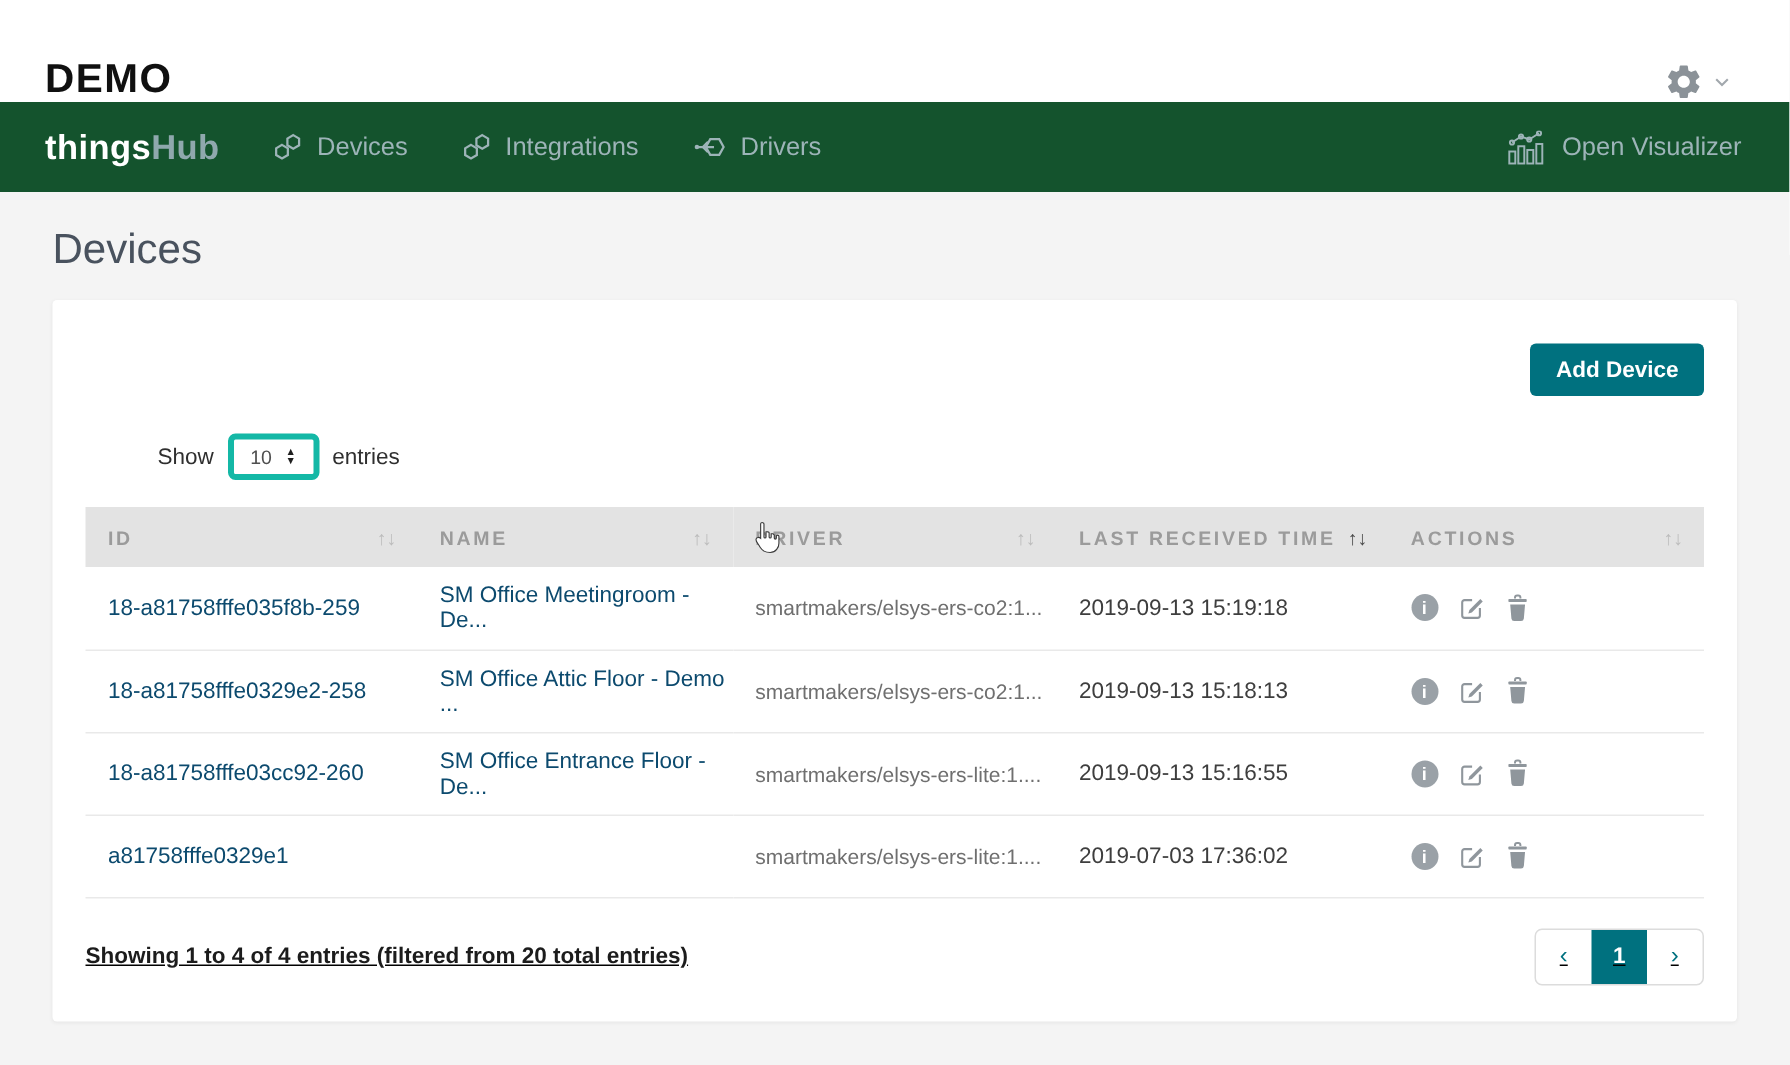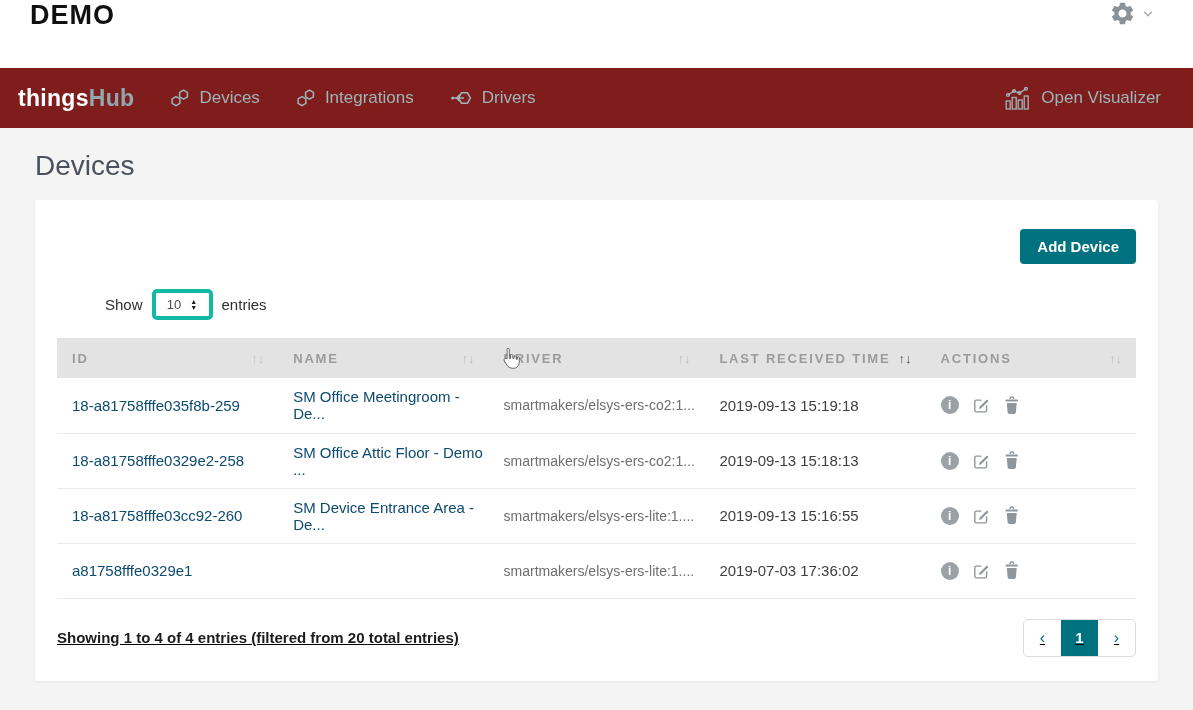--- a/index.html
+++ b/index.html
@@ -8,43 +8,43 @@
     width:1193px; height:710px;
     font-family:"Liberation Sans", sans-serif;
     background:#f4f4f4;
     position:relative;
     overflow:hidden;
   }
 
   
   .topbar {
     height:68px; background:#ffffff;
-    display:flex; align-items:flex-start; justify-content:space-between;
+    display:flex; align-items:flex-end; justify-content:space-between;
     padding:0 40px 0 30px;
     gap:44px;
   }
   .brand { font-size:27px; font-weight:700; color:#101010; letter-spacing:1px; }
   .topbar-right { display:flex; align-items:center; gap:30px; }
   .user-menu { display:flex; align-items:center; gap:9px; cursor:pointer; }
   .avatar {
     width:34px; height:34px; border-radius:50%;
     background:#0b0b0b; color:#fff;
     font-size:13px; font-weight:700;
     display:flex; align-items:center; justify-content:center;
     letter-spacing:.5px;
   }
   .username { color:#a2a8ad; font-size:15px; }
   .chev { display:inline-flex; }
   .settings-menu { display:flex; align-items:center; gap:7px; color:#8b9298; cursor:pointer; }
 
   
   .navbar {
-    height:60px; background:#7f1d1d;
+    height:60px; background:#14532d;
     display:flex; align-items:center;
-    padding:0 32px 0 18px;
+    padding:0 32px 0 30px;
   }
   .logo { font-size:23px; font-weight:700; color:#ffffff; margin-right:36px; letter-spacing:.3px; cursor:pointer; }
   .logo .light { color:#8fa8ad; }
   .nav-items { display:flex; gap:36px; }
   .nav-item { display:flex; align-items:center; gap:9px; color:#9db4b8; font-size:17px; cursor:pointer; }
   .nav-item svg, .visualizer svg { display:block; }
   .nav-spacer { flex:1; }
   .visualizer { display:flex; align-items:center; gap:11px; color:#9db4b8; font-size:17px; cursor:pointer; }
 
   
@@ -302,21 +302,21 @@
                     <path d="M7 3V2.4c0-.8.6-1.4 1.4-1.4h.8c.8 0 1.4.6 1.4 1.4V3" fill="none" stroke="#8f969c" stroke-width="1.3"></path>
                     <rect x="2.6" y="3.4" width="12.2" height="2" rx=".5" fill="#8f969c"></rect>
                     <path d="M3.8 7h9.9l-.8 9.3a1.9 1.9 0 0 1-1.9 1.7H6.5a1.9 1.9 0 0 1-1.9-1.7z" fill="#8f969c"></path>
                   </svg>
                 </span>
           </span>
             </td>
         </tr>
         <tr>
           <td class="c-id">18-a81758fffe03cc92-260</td>
-          <td class="c-name">SM Device Entrance Area - De...</td>
+          <td class="c-name">SM Office Entrance Floor - De...</td>
           <td class="c-driver">smartmakers/elsys-ers-lite:1....</td>
           <td class="c-time">2019-09-13 15:16:55</td>
           <td class="c-actions">
               <span class="act-group">
             <span class="icon-btn info-circle">i</span>
             <span class="icon-btn">
                   <svg width="18" height="18" viewBox="0 0 18 18">
                     <path d="M14.6 9.3v5a1.6 1.6 0 0 1-1.6 1.6H4.4a1.6 1.6 0 0 1-1.6-1.6V5.7a1.6 1.6 0 0 1 1.6-1.6h5" fill="none" stroke="#8f969c" stroke-width="1.4"></path>
                     <path d="M7.6 10.7 14.9 3.4l1.6 1.6-7.3 7.3-2.3.7z" fill="#8f969c"></path>
                   </svg>

